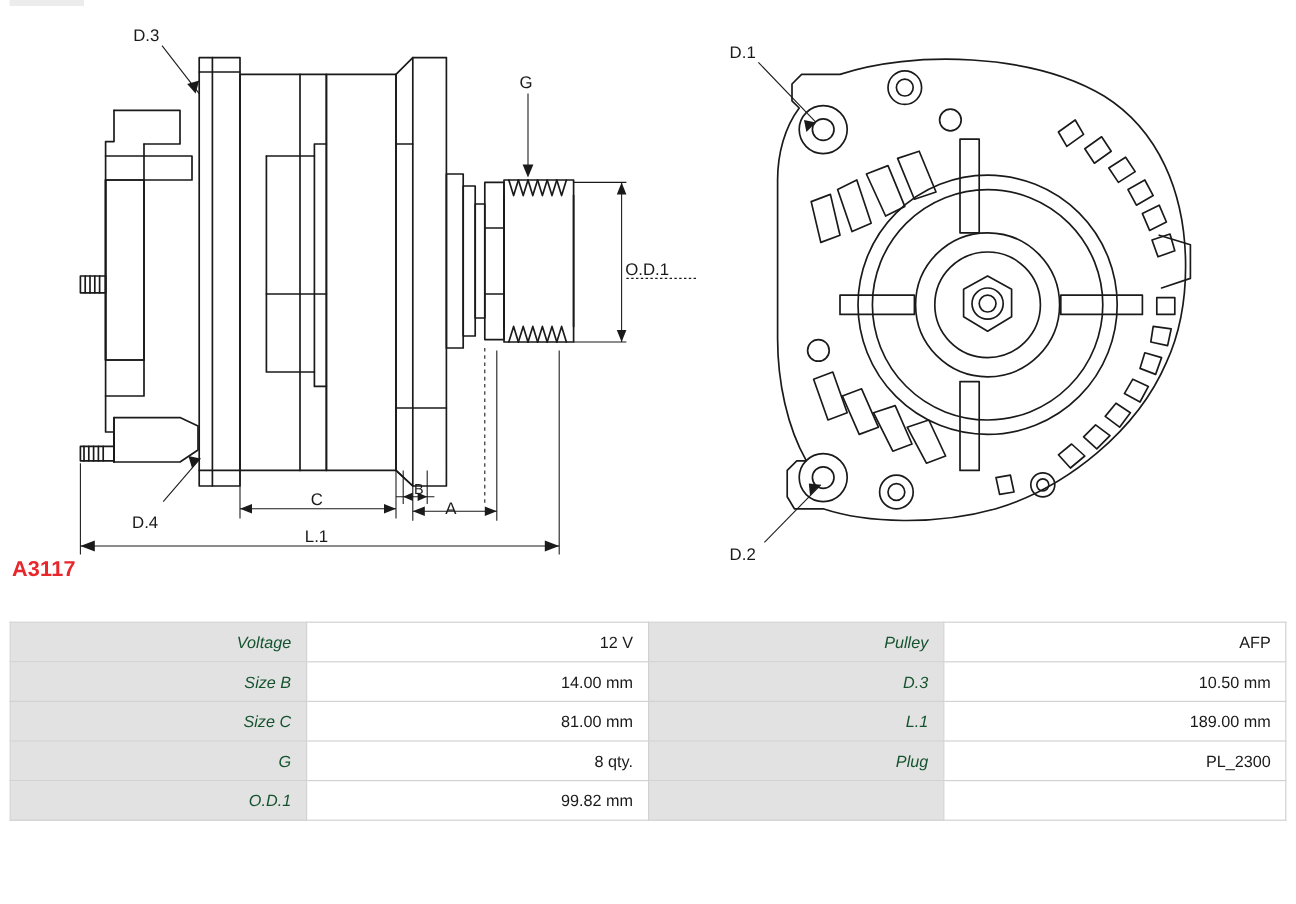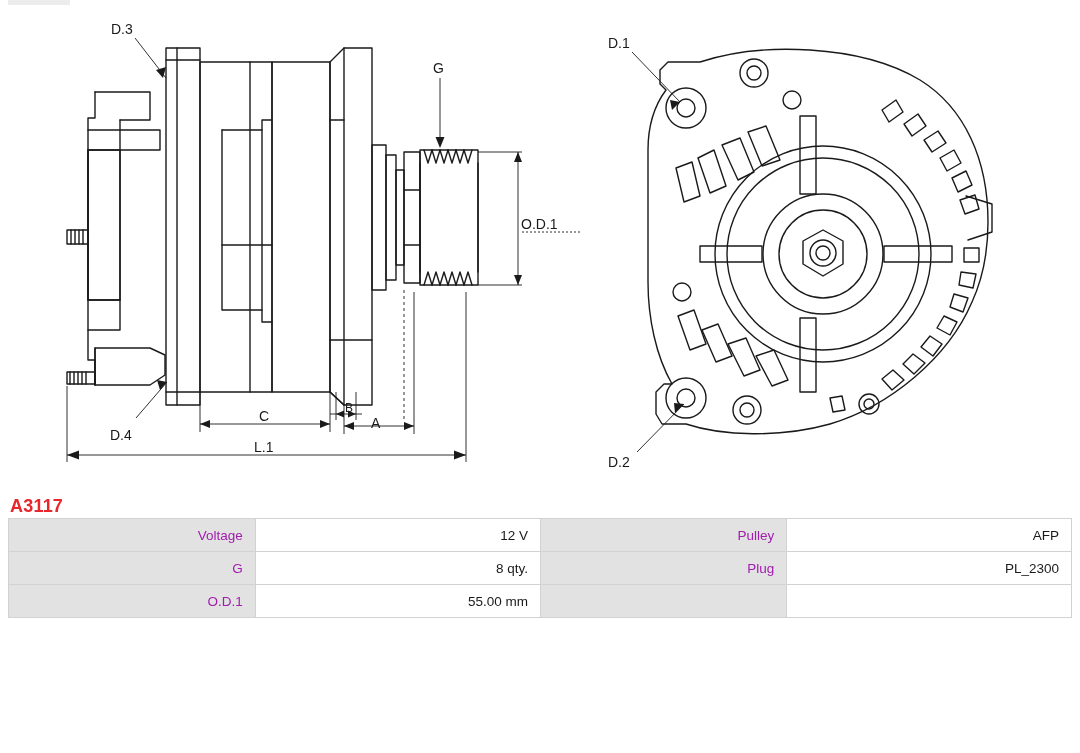--- a/index.html
+++ b/index.html
@@ -22,21 +22,21 @@
     position: absolute;
     left: 0; top: 0;
     width: 1080px; height: 480px;
   }
   #drawing svg { display: block; }
 
   
   #part-number {
     position: absolute;
     left: 10px;
-    top: 496px;
+    top: 464px;
     font-size: 18px;
     font-weight: bold;
     color: #e8262b;
     letter-spacing: 0.2px;
   }
 
   
   #spec-table {
     position: absolute;
     left: 8px;
@@ -49,21 +49,22 @@
   #spec-table td {
     border: 1px solid #d2d2d2;
     height: 33px;
     padding: 0 12px;
     white-space: nowrap;
   }
   #spec-table td.label {
     background: #e2e2e2;
     text-align: right;
     width: 260px;
-    color: #a21caf;
+    color: #14532d;
+    font-style: italic;
   }
   #spec-table td.value {
     background: #ffffff;
     text-align: right;
     width: 300px;
     margin-left: 12px;
   }
   #spec-table td.empty {
     background: #e2e2e2;
     border: 1px solid #d2d2d2;
@@ -296,27 +297,39 @@
 
   <table id="spec-table">
     <tbody>
       <tr>
         <td class="label">Voltage</td>
         <td class="value">12 V</td>
         <td class="label">Pulley</td>
         <td class="value">AFP</td>
       </tr>
       <tr>
+        <td class="label">Size B</td>
+        <td class="value">14.00 mm</td>
+        <td class="label">D.3</td>
+        <td class="value">10.50 mm</td>
+      </tr>
+      <tr>
+        <td class="label">Size C</td>
+        <td class="value">81.00 mm</td>
+        <td class="label">L.1</td>
+        <td class="value">189.00 mm</td>
+      </tr>
+      <tr>
         <td class="label">G</td>
         <td class="value">8 qty.</td>
         <td class="label">Plug</td>
         <td class="value">PL_2300</td>
       </tr>
       <tr>
         <td class="label">O.D.1</td>
-        <td class="value">55.00 mm</td>
+        <td class="value">99.82 mm</td>
         <td class="empty"></td>
         <td class="empty v"></td>
       </tr>
     </tbody>
   </table>
 
 </div>
 
 </body></html>

